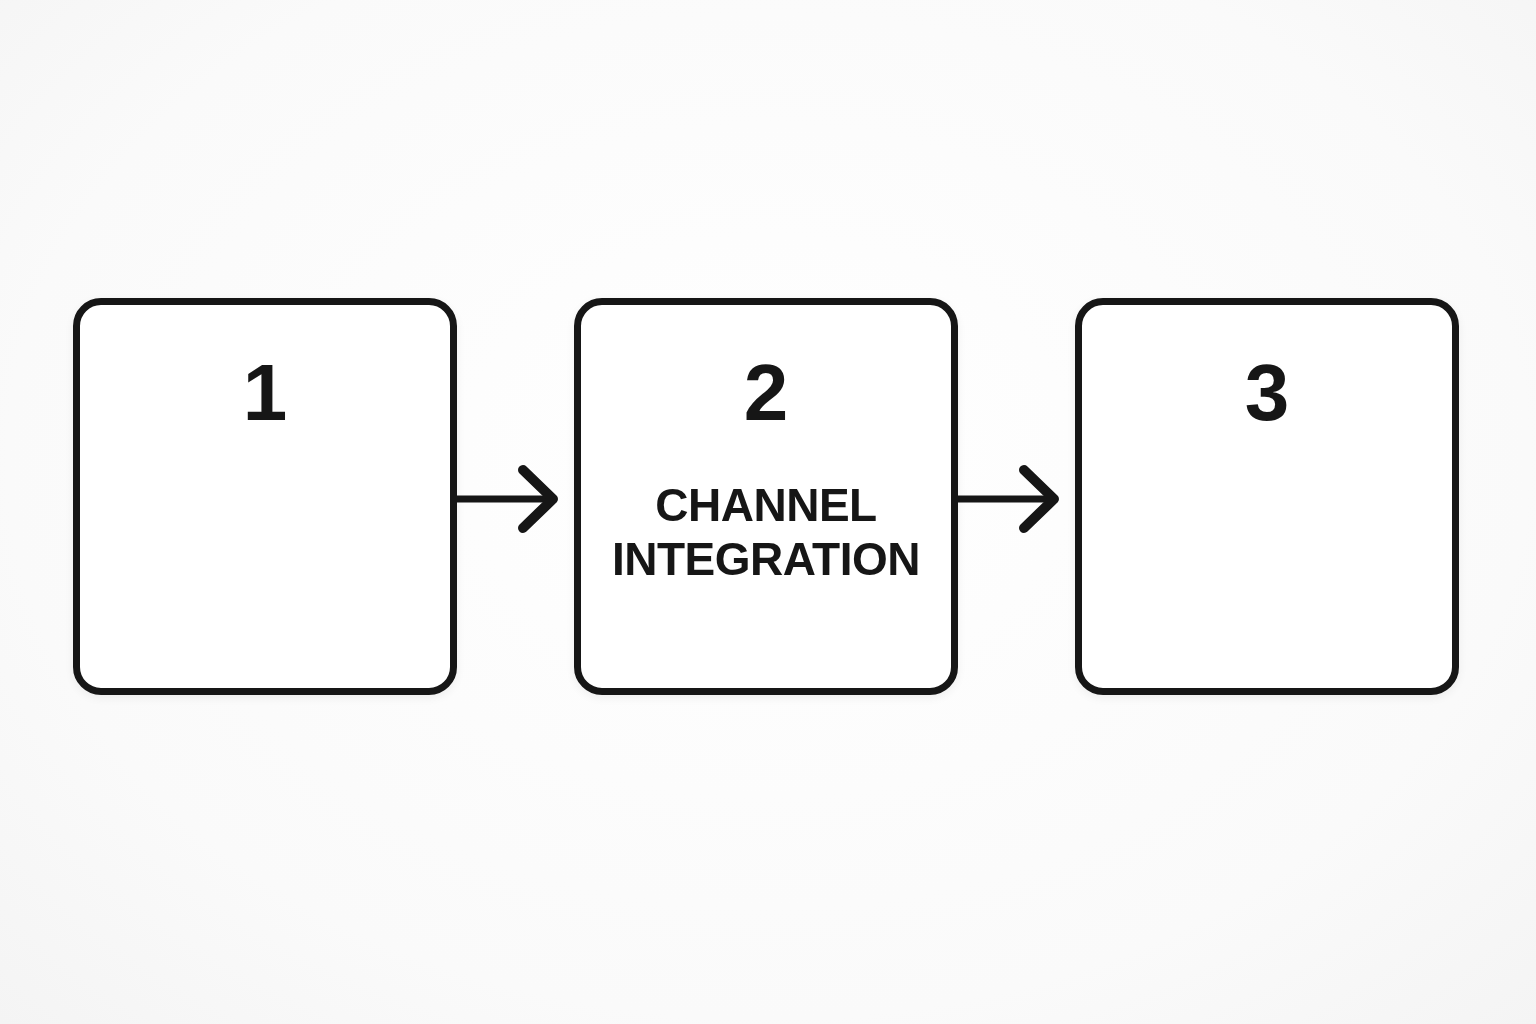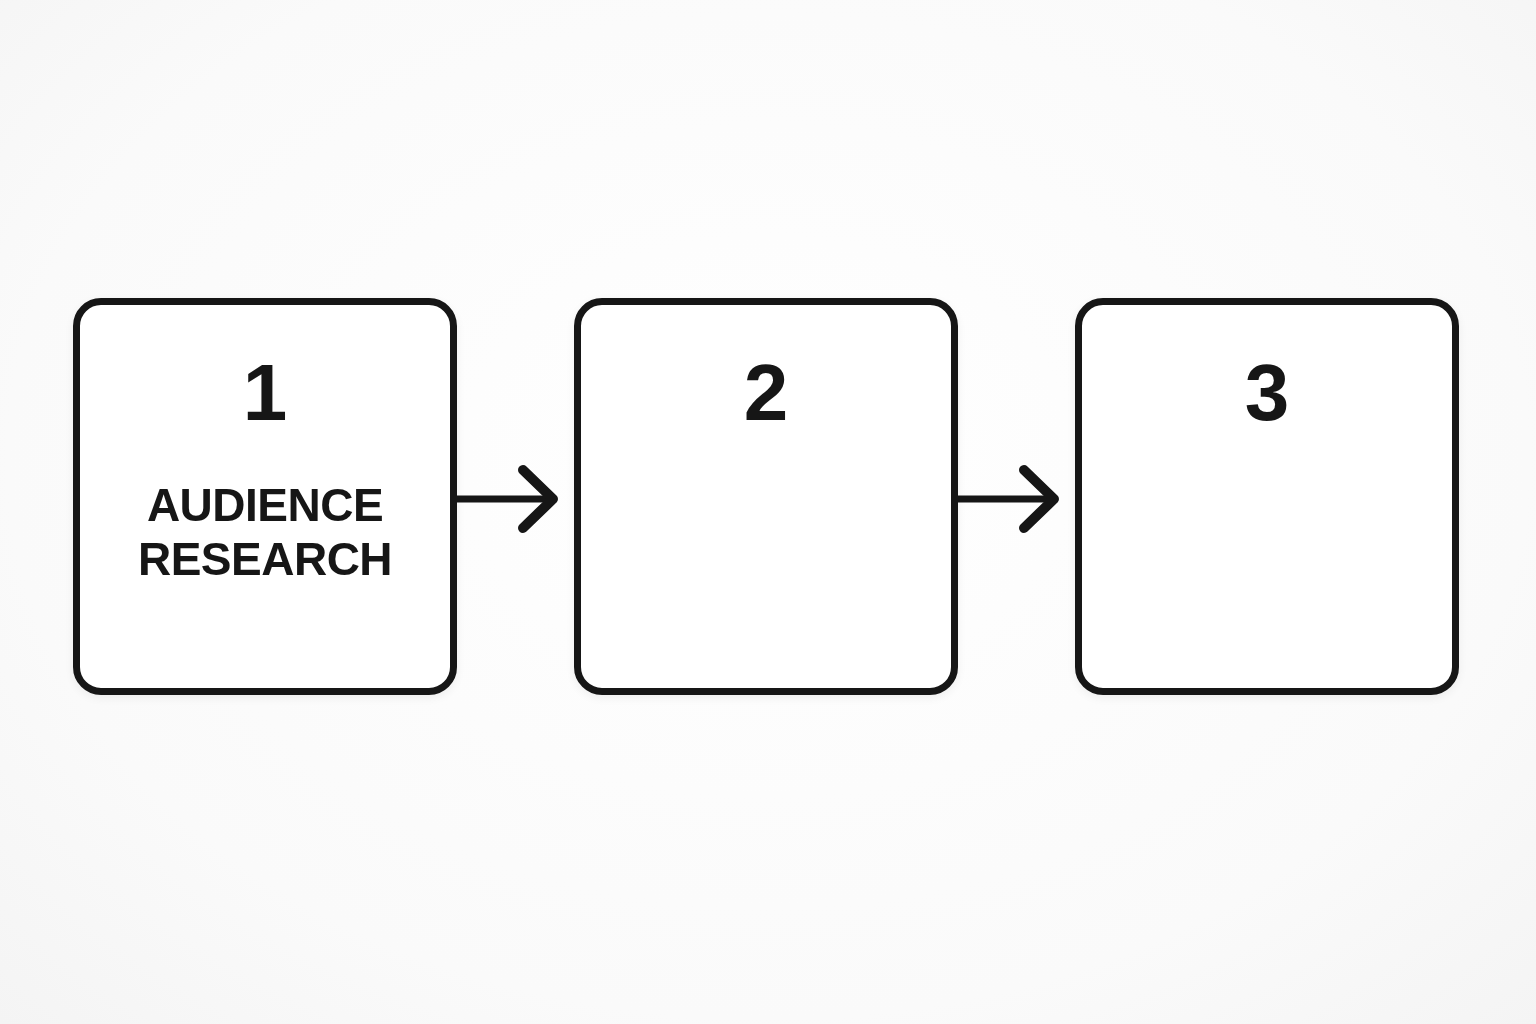--- a/index.html
+++ b/index.html
@@ -77,33 +77,33 @@
     stroke-linejoin: round;
   }
 </style>
 </head>
 <body>
 
 <div class="flow">
 
   <div class="step-box">
     <div class="step-number">1</div>
-    <div class="step-label">
-      <span>AUDIENCE</span><br>
-      <span>RESEARCH</span>
-    </div>
   </div>
 
   <svg class="arrow" viewBox="0 0 117 120" xmlns="http://www.w3.org/2000/svg" aria-hidden="true">
     <line class="shaft" x1="0" y1="60" x2="90" y2="60"></line>
     <polyline class="head" points="66,31 96,60 66,89"></polyline>
   </svg>
 
   <div class="step-box">
     <div class="step-number">2</div>
+    <div class="step-label">
+      <span>CHANNEL</span><br>
+      <span>INTEGRATION</span>
+    </div>
   </div>
 
   <svg class="arrow" viewBox="0 0 117 120" xmlns="http://www.w3.org/2000/svg" aria-hidden="true">
     <line class="shaft" x1="0" y1="60" x2="90" y2="60"></line>
     <polyline class="head" points="66,31 96,60 66,89"></polyline>
   </svg>
 
   <div class="step-box">
     <div class="step-number">3</div>
   </div>

